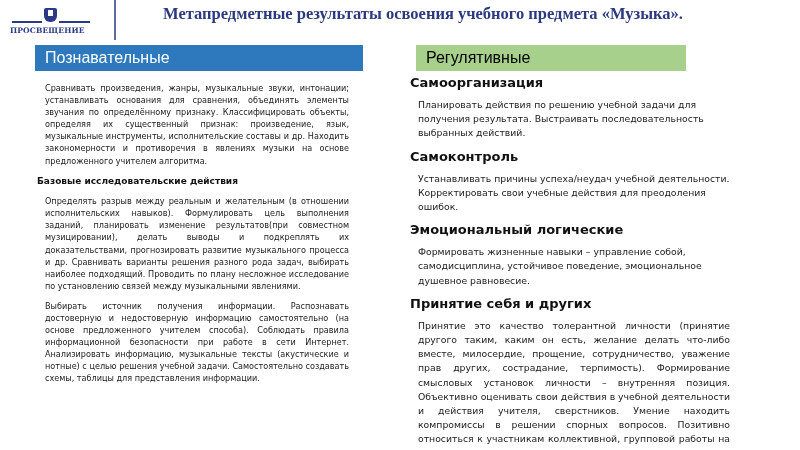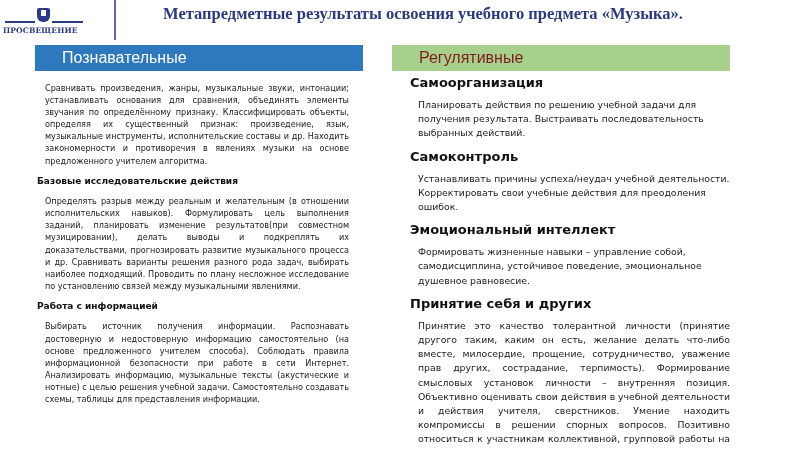--- a/index.html
+++ b/index.html
@@ -1,27 +1,27 @@
 <!DOCTYPE html>
 <html><head>
 <meta charset="utf-8">
 <style>
   html, body { margin:0; padding:0; }
   body { width:800px; height:450px; background:#ffffff; position:relative; overflow:hidden; font-family:"DejaVu Sans", sans-serif; color:#111; }
-  .logo { position:absolute; left:3px; top:8px; width:80px; height:30px; }
+  .logo { position:absolute; left:10px; top:8px; width:80px; height:30px; }
   .logo .emblem { position:absolute; left:34px; top:0; width:13px; height:14px; background:#2a3a86; border-radius:2px 2px 6px 6px; }
   .logo .emblem::after { content:""; position:absolute; left:4px; top:2px; width:5px; height:6px; background:#fff; }
   .logo .line-l { position:absolute; left:2px; top:13px; width:30px; height:2px; background:#2a3a86; }
   .logo .line-r { position:absolute; left:49px; top:13px; width:31px; height:2px; background:#2a3a86; }
   .logo .word { position:absolute; left:0; top:18px; width:82px; font-family:"DejaVu Serif", serif; font-weight:bold; font-size:7.6px; color:#2a3a86; letter-spacing:0.1px; white-space:nowrap; }
   .divider { position:absolute; left:114px; top:0; width:2px; height:40px; background:#5c6aa0; }
   .title { position:absolute; left:150px; top:4px; width:520px; text-align:center; font-family:"Liberation Serif", serif; font-weight:bold; font-size:16.5px; line-height:19px; color:#2b3a7f;margin-left:13px; }
-  .hdr { position:absolute; top:45px; height:26px; font-family:"Liberation Sans", sans-serif; font-size:16px; line-height:26px; padding-left:27px; box-sizing:border-box; }
+  .hdr { position:absolute; top:45px; height:26px; font-family:"Liberation Sans", sans-serif; font-size:16px; line-height:26px; padding-left:10px; box-sizing:border-box; }
   .hdr.blue { left:35px; width:328px; background:#2e78be; color:#ffffff; }
-  .hdr.green { left:392px; width:338px; background:#a7d08c; color:#7f1d1d; }
+  .hdr.green { left:416px; width:270px; background:#a7d08c; color:#000000; }
   .col { position:absolute; box-sizing:border-box; font-family:"DejaVu Sans", sans-serif; }
   .col.left { left:37px; top:74px; width:320px; font-size:8.1px; line-height:12.1px; }
   .col.right { left:410px; top:75px; width:328px; font-size:9.3px; line-height:14.2px; }
   .sec-h { font-weight:bold; color:#111; }
   .col.left .sec-h { font-size:9px; line-height:12.5px; }
   .col.right .sec-h { font-size:13px; line-height:15px; }
   .p { text-align:justify; color:#1a1a1a; margin:8px; }
 </style>
 </head>
 <body>
@@ -38,26 +38,25 @@
   <div>Метапредметные результаты освоения учебного предмета  «Музыка».</div>
 </div>
 
 <div class="hdr blue">Познавательные</div>
 <div class="hdr green">Регулятивные</div>
 
 <div class="col left">
   <p class="p">Сравнивать произведения, жанры, музыкальные звуки, интонации; устанавливать основания для сравнения, объединять элементы звучания по определённому признаку. Классифицировать объекты, определяя их существенный признак: произведение, язык, музыкальные инструменты, исполнительские составы и др. Находить закономерности и противоречия в явлениях музыки на основе предложенного учителем алгоритма.</p>
   <div class="sec-h">Базовые исследовательские действия</div>
   <p class="p">Определять разрыв между реальным и желательным (в отношении исполнительских навыков). Формулировать цель выполнения заданий, планировать изменение результатов(при совместном музицировании), делать выводы и подкреплять их доказательствами, прогнозировать развитие музыкального процесса и др. Сравнивать варианты решения разного рода  задач, выбирать наиболее подходящий. Проводить по плану несложное исследование по установлению связей между музыкальными явлениями.</p>
-  <div class="sec-h">Работа с информацией</div>
   <p class="p">Выбирать источник получения информации. Распознавать достоверную и недостоверную информацию самостоятельно (на основе предложенного учителем способа). Соблюдать правила информационной безопасности при работе в сети Интернет. Анализировать информацию, музыкальные тексты (акустические и нотные) с целью решения учебной задачи. Самостоятельно создавать схемы, таблицы для представления информации.</p>
 </div>
 
 <div class="col right">
   <div class="sec-h">Самоорганизация</div>
   <p class="p" style="text-align:left">Планировать действия по решению учебной задачи для получения результата. Выстраивать последовательность выбранных действий.</p>
   <div class="sec-h">Самоконтроль</div>
   <p class="p" style="text-align:left">Устанавливать причины успеха/неудач учебной деятельности. Корректировать свои учебные действия для преодоления ошибок.</p>
-  <div class="sec-h">Эмоциональный интеллект</div>
+  <div class="sec-h">Эмоциональный логические</div>
   <p class="p" style="text-align:left">Формировать жизненные навыки – управление собой, самодисциплина, устойчивое поведение, эмоциональное душевное равновесие.</p>
   <div class="sec-h">Принятие себя и других</div>
   <p class="p">Принятие это качество толерантной личности (принятие другого таким, каким он есть, желание делать что-либо вместе, милосердие, прощение, сотрудничество, уважение прав других, сострадание, терпимость). Формирование смысловых установок личности – внутренняя позиция. Объективно оценивать свои действия в учебной деятельности и действия учителя, сверстников. Умение находить компромиссы в решении спорных вопросов. Позитивно относиться к участникам коллективной, групповой работы на уроках, во внеурочной деятельности.</p>
 </div>
 
 </body></html>

